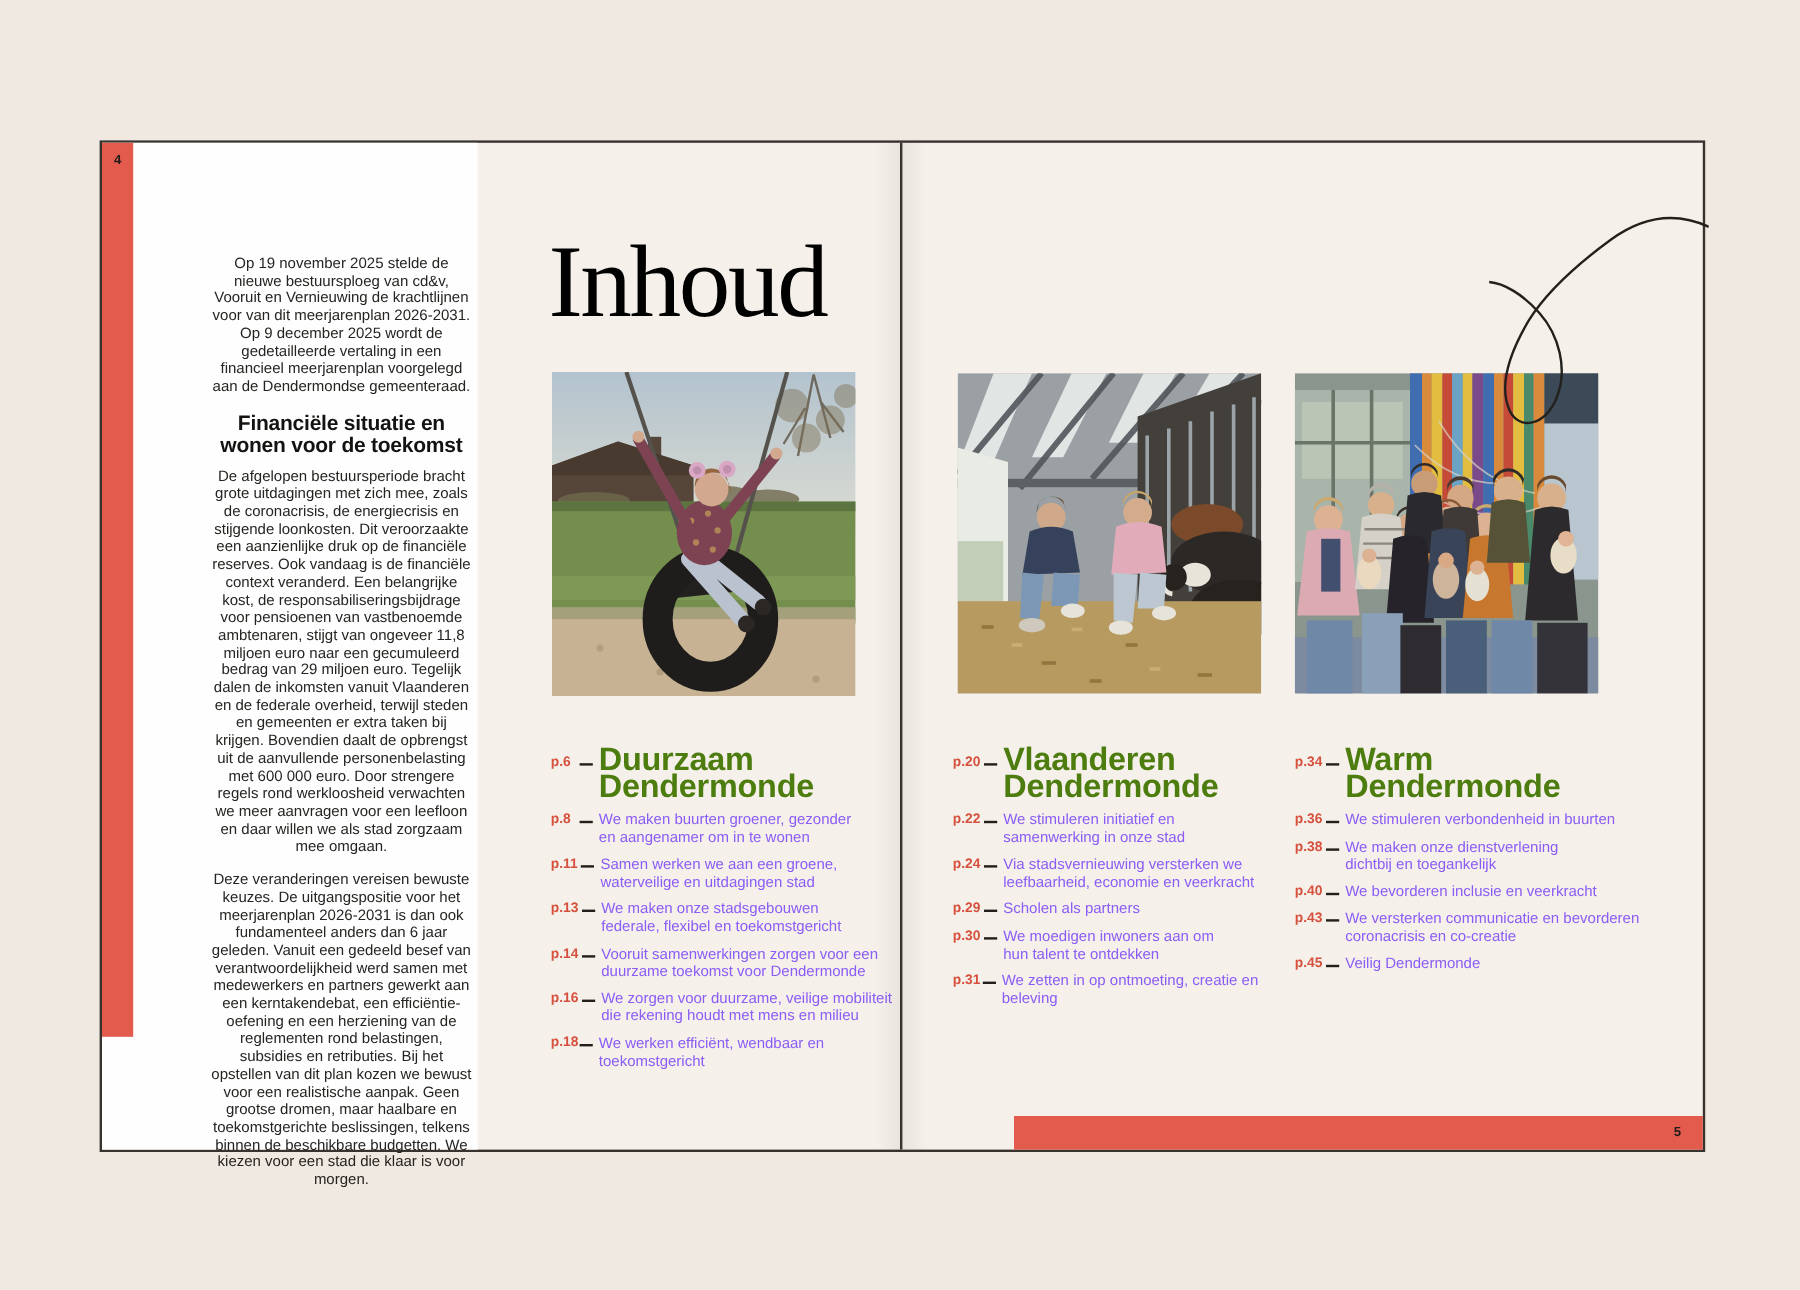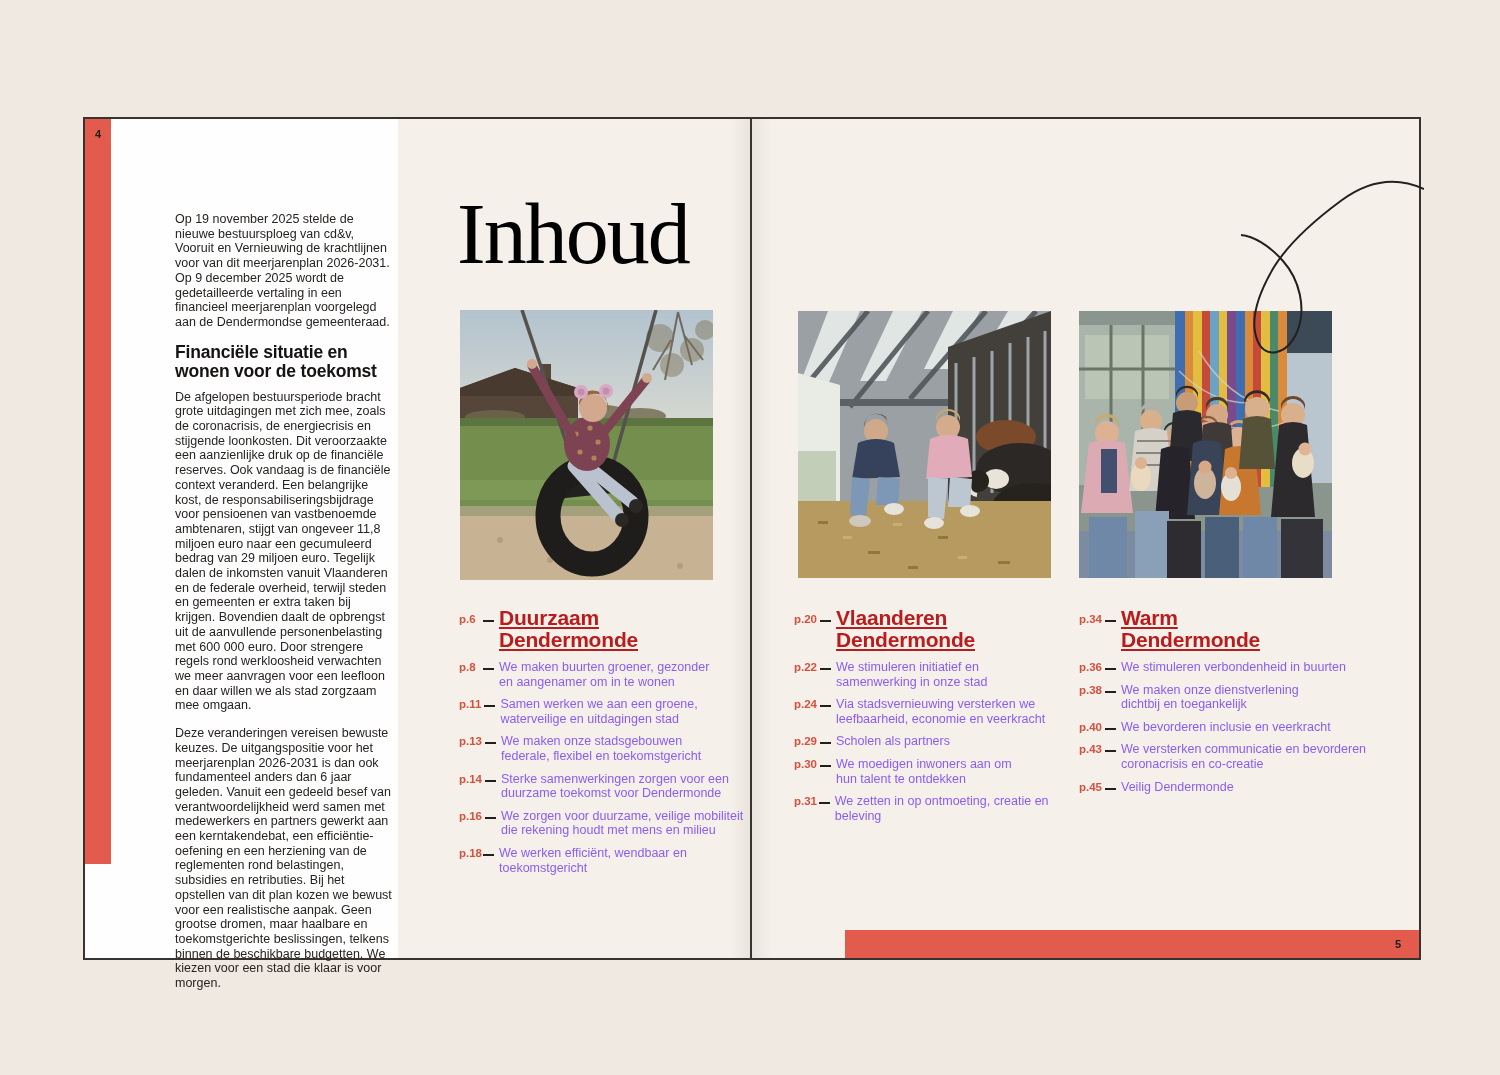--- a/index.html
+++ b/index.html
@@ -8,42 +8,42 @@
           background:#f5f1ea;border:2px solid #38332e;box-sizing:border-box;}
   
   .white-col{position:absolute;left:0;top:0;width:313px;height:100%;background:#fefefe;}
   .red-bar-left{position:absolute;left:0;top:0;width:26px;height:745px;background:#e25b4d;}
   .red-bar-left .pagenum{position:absolute;top:9px;left:0;width:26px;text-align:center;
           font-size:11px;font-weight:700;color:#201d1a;}
   .fold{position:absolute;left:665px;top:0;bottom:0;width:2px;background:#38332e;}
   .fold-shade{position:absolute;left:645px;top:0;bottom:0;width:42px;
           background:linear-gradient(90deg,rgba(0,0,0,0) 0%,rgba(0,0,0,.05) 46%,rgba(0,0,0,.05) 54%,rgba(0,0,0,0) 100%);}
   
-  .intro{position:absolute;left:90px;top:93px;width:219px;color:#262421;}
+  .intro{position:absolute;left:90px;top:93px;width:219px;color:#262421;text-align:center;}
   .intro p{margin:0 0 13px 0;font-size:12.5px;line-height:14.7px;}
   .intro h3{margin:7px 0 8px 0;font-size:17.5px;line-height:19.5px;color:#141311;letter-spacing:-.2px;}
   
   .inhoud{position:absolute;left:372px;top:72px;font-family:"Liberation Serif",serif;
           font-size:86px;line-height:1;color:#000000;letter-spacing:-2px;font-weight:500;}
   
   .photo{position:absolute;display:block;}
   .photo1{left:375px;top:191px;}
   .photo2{left:713px;top:192px;}
   .photo3{left:994px;top:192px;}
   
   .swirl{position:absolute;left:1139px;top:40px;z-index:5;pointer-events:none;}
   
-  .toc{position:absolute;width:290px;top:488px;}
+  .toc{position:absolute;width:290px;top:504px;}
   .toc1{left:374px;}
   .toc2{left:709px;}
   .toc3{left:994px;}
   .toc-head{display:flex;align-items:flex-start;margin:0 0 10px 0;}
   .toc-head .pnum{padding-top:6px;}
   .toc-head .dash{margin-top:13px;}
-  .toc-title{font-size:21px;line-height:21.5px;font-weight:700;color:#b91c1c;letter-spacing:-.2px;text-decoration:underline;}
+  .toc-title{font-size:27px;line-height:21.5px;font-weight:700;color:#4d7c0f;letter-spacing:-.2px;}
   .toc-title span{display:block;}
   .toc-row{display:flex;align-items:flex-start;margin:0 0 8px 0;cursor:pointer;}
   .pnum{min-width:21px;font-size:11.5px;font-weight:700;color:#d6503e;margin-right:3px;white-space:nowrap;}
   .toc-row .pnum{padding-top:1px;}
   .dash{flex:none;width:11px;height:2px;background:#221f1c;margin-top:8px;margin-right:5px;}
   .etext{font-size:12.5px;line-height:14.6px;color:#8b5cf6;}
   .etext span{display:block;}
   
   .red-bar-bottom{position:absolute;left:760px;bottom:0;width:574px;height:28px;background:#e25b4d;}
   .red-bar-bottom .pagenum{position:absolute;right:18px;top:0;line-height:28px;
@@ -313,21 +313,21 @@
         <span class="dash"></span>
         <span class="etext">
             <span>We maken onze stadsgebouwen</span>
             <span>federale, flexibel en toekomstgericht</span>
           </span>
       </div>
       <div class="toc-row">
         <span class="pnum">p.14</span>
         <span class="dash"></span>
         <span class="etext">
-            <span>Sterke samenwerkingen zorgen voor een</span>
+            <span>Vooruit samenwerkingen zorgen voor een</span>
             <span>duurzame toekomst voor Dendermonde</span>
           </span>
       </div>
       <div class="toc-row">
         <span class="pnum">p.16</span>
         <span class="dash"></span>
         <span class="etext">
             <span>We zorgen voor duurzame, veilige mobiliteit</span>
             <span>die rekening houdt met mens en milieu</span>
           </span>

